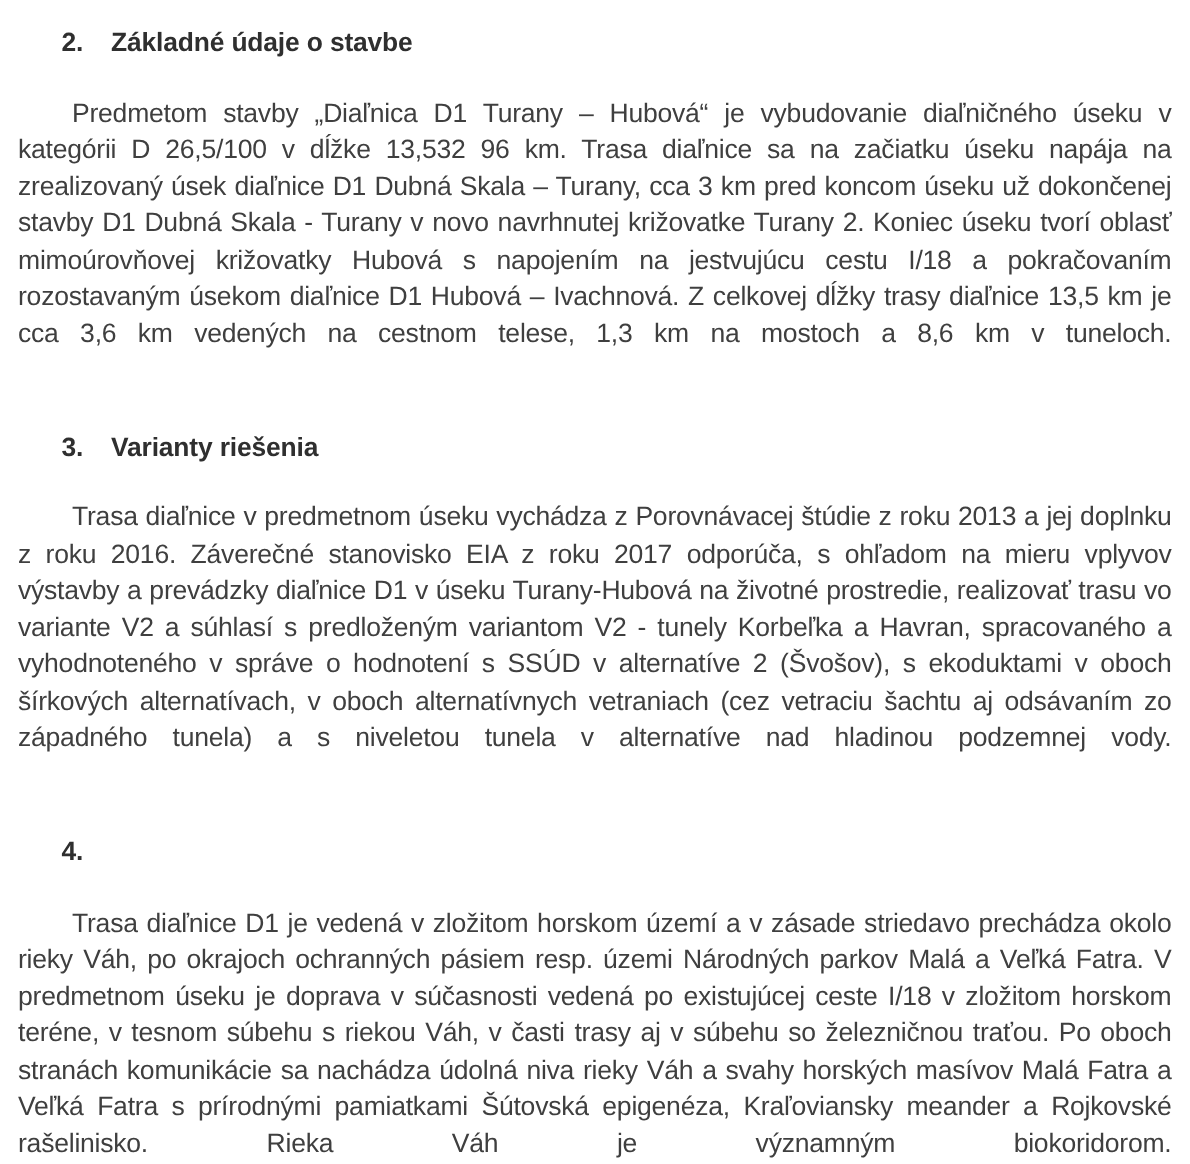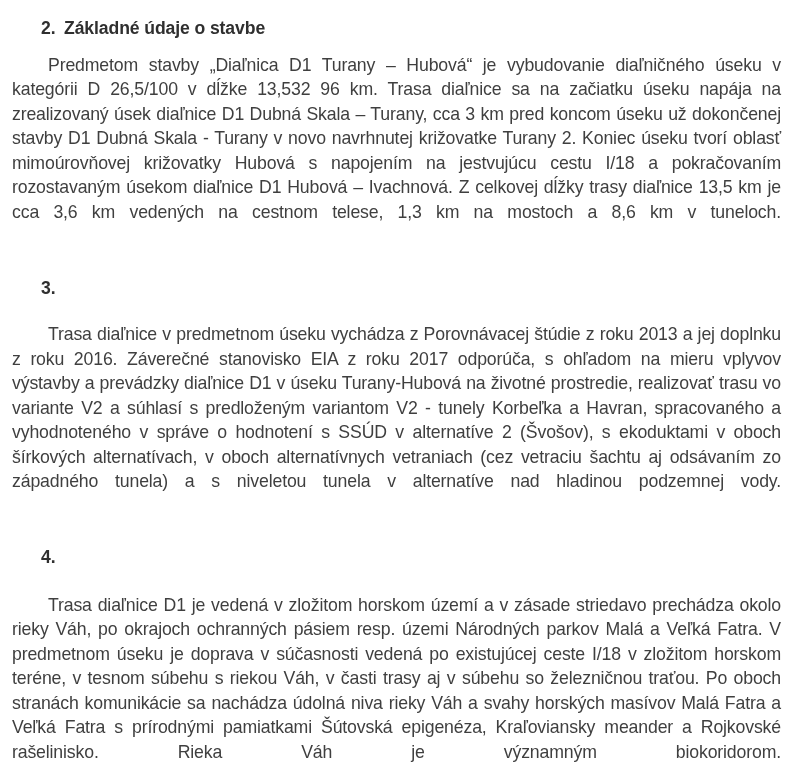--- a/index.html
+++ b/index.html
@@ -41,36 +41,37 @@
     letter-spacing: -0.1px;
     padding-left: 29px;
     white-space: nowrap;
   }
   .section-heading .num {
     width: 23px;
     flex: 0 0 23px;
   }
   .section-heading .title {
     flex: 0 1 auto;
+    margin-left: 10px;
   }
   .h-gap-top-1 { margin-top: 16px; }
   .h-gap-top   { margin-top: 27px; }
   
   .para {
     font-size: 17.7px;
     line-height: 24.5px;
     text-align: justify;
     text-justify: inter-word;
     color: #3f3f3f;
     letter-spacing: -0.15px;
     word-spacing: 0.2px;
     margin: 0;
     text-indent: 36px;
   }
-  .para.p1 { margin-top: 12px; }
+  .para.p1 { margin-top: 22px; }
   .para.p2 { margin-top: 22px; }
   .para.p3 { margin-top: 23px; }
   
   .para::after {
     content: "";
     display: inline-block;
     width: 100%;
   }
 </style>
 </head>
@@ -80,20 +81,21 @@
   <div class="doc-body">
 
     <div class="section-heading h-gap-top-1">
       <span class="num">2.</span>
       <span class="title">Základné údaje o stavbe</span>
     </div>
     <p class="para p1">Predmetom stavby „Diaľnica D1 Turany – Hubová“ je vybudovanie diaľničného úseku v kategórii D 26,5/100 v dĺžke 13,532 96 km. Trasa diaľnice sa na začiatku úseku napája na zrealizovaný úsek diaľnice D1 Dubná Skala – Turany, cca 3 km pred koncom úseku už dokončenej stavby D1 Dubná Skala - Turany v novo navrhnutej križovatke Turany 2. Koniec úseku tvorí oblasť mimoúrovňovej križovatky Hubová s napojením na jestvujúcu cestu I/18 a pokračovaním rozostavaným úsekom diaľnice D1 Hubová – Ivachnová. Z celkovej dĺžky trasy diaľnice 13,5 km je cca 3,6 km vedených na cestnom telese, 1,3 km na mostoch a 8,6 km v tuneloch.</p>
 
     <div class="section-heading h-gap-top">
       <span class="num">3.</span>
+      <span class="title">Varianty riešenia</span>
     </div>
     <p class="para p2">Trasa diaľnice v predmetnom úseku vychádza z Porovnávacej štúdie z roku 2013 a jej doplnku z roku 2016. Záverečné stanovisko EIA z roku 2017 odporúča, s ohľadom na mieru vplyvov výstavby a prevádzky diaľnice D1 v úseku Turany-Hubová na životné prostredie, realizovať trasu vo variante V2 a súhlasí s predloženým variantom V2 - tunely Korbeľka a Havran, spracovaného a vyhodnoteného v správe o hodnotení s SSÚD v alternatíve 2 (Švošov), s ekoduktami v oboch šírkových alternatívach, v oboch alternatívnych vetraniach (cez vetraciu šachtu aj odsávaním zo západného tunela) a s niveletou tunela v alternatíve nad hladinou podzemnej vody.</p>
 
     <div class="section-heading h-gap-top">
       <span class="num">4.</span>
     </div>
     <p class="para p3">Trasa diaľnice D1 je vedená v zložitom horskom území a v zásade striedavo prechádza okolo rieky Váh, po okrajoch ochranných pásiem resp. územi Národných parkov Malá a Veľká Fatra. V predmetnom úseku je doprava v súčasnosti vedená po existujúcej ceste I/18 v zložitom horskom teréne, v tesnom súbehu s riekou Váh, v časti trasy aj v súbehu so železničnou traťou. Po oboch stranách komunikácie sa nachádza údolná niva rieky Váh a svahy horských masívov Malá Fatra a Veľká Fatra s prírodnými pamiatkami Šútovská epigenéza, Kraľoviansky meander a Rojkovské rašelinisko. Rieka Váh je významným biokoridorom.</p>
 
   </div>
 </div>

